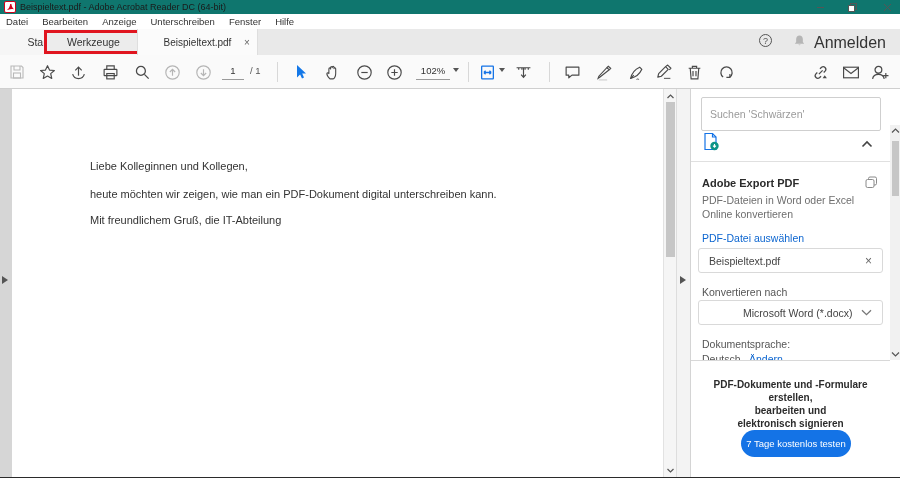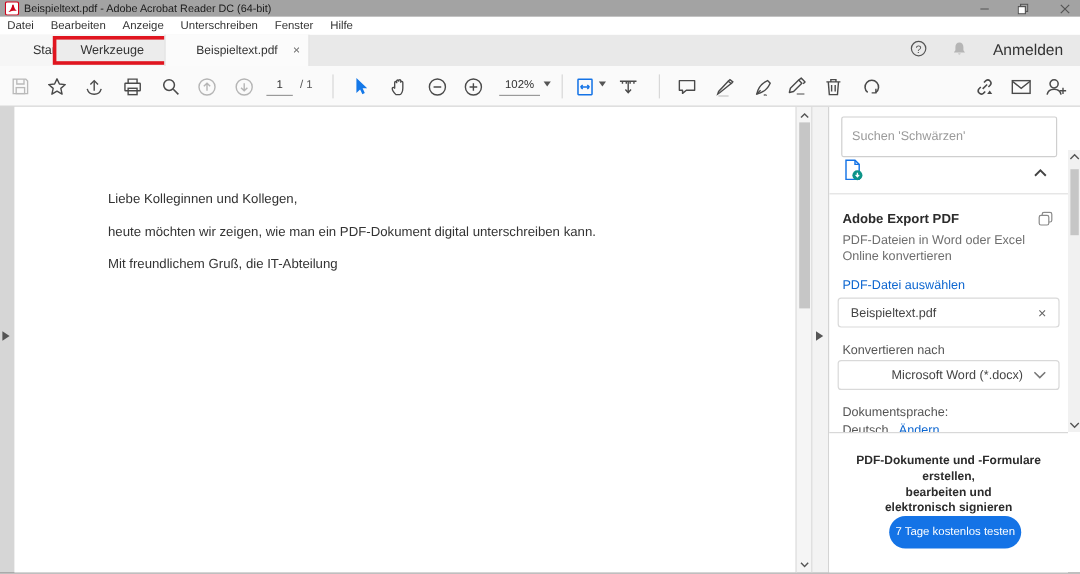--- a/index.html
+++ b/index.html
@@ -5,36 +5,36 @@
   html,body{margin:0;padding:0;}
   #app{
     position:relative;width:900px;height:478px;background:#fff;overflow:hidden;
     font-family:"Liberation Sans", sans-serif;color:#333;
     border-bottom:1px solid #2b2b2b;box-sizing:border-box;
     -webkit-font-smoothing:antialiased;
   }
   .abs{position:absolute;}
   svg{display:block;}
   
-  .titlebar{left:0;top:0;width:900px;height:14px;background:#a3a3a3;}
+  .titlebar{left:0;top:0;width:900px;height:14px;background:#0f766e;}
   .title-text{left:20px;top:2px;font-size:9px;color:#1a1a1a;white-space:nowrap;}
   .winbtn{top:1px;width:22px;height:12px;display:flex;align-items:center;justify-content:center;cursor:default;}
   
   .menubar{left:0;top:14px;width:900px;height:15px;background:#fff;display:flex;align-items:center;font-size:9.5px;color:#333;}
   .menu-item{padding:0 7px;white-space:nowrap;}
   .menu-item:first-child{padding-left:6px;}
   
   .tabbar{left:0;top:29px;width:900px;height:26px;background:#e9e9e9;}
   .tab-left-seg{left:0;top:0;width:137px;height:26px;background:#f6f6f6;}
   .tab{height:26px;display:flex;align-items:center;justify-content:center;font-size:10.5px;color:#333;}
   .tab-start{left:16px;top:0;width:45px;}
   .tab-werkzeuge{left:44px;top:1px;width:99px;height:24px;background:#ececec;border:3px solid #e0151f;box-sizing:border-box;}
   .tab-doc{left:137px;top:0;width:121px;background:#fbfbfb;border-left:1px solid #dedede;border-right:1px solid #dedede;box-sizing:border-box;font-size:10px;}
   .tab-doc-close{left:240px;top:6px;width:14px;height:14px;font-size:10px;color:#666;display:flex;align-items:center;justify-content:center;}
-  .signin{right:14px;top:5px;font-size:13px;color:#333;}
+  .signin{right:14px;top:5px;font-size:16px;color:#333;}
   .help-circ{left:759px;top:5px;width:13px;height:13px;border:1px solid #555;border-radius:50%;font-size:9px;color:#555;display:flex;align-items:center;justify-content:center;box-sizing:border-box;}
   
   .toolbar{left:0;top:55px;width:900px;height:34px;background:#fafafa;border-bottom:1px solid #cfcfcf;box-sizing:border-box;}
   .tb{top:8px;width:18px;height:18px;display:flex;align-items:center;justify-content:center;}
   .tb-sep{top:7px;width:1px;height:20px;background:#d8d8d8;}
   .pageno{left:222px;top:8px;width:22px;height:16px;border-bottom:1px solid #9a9a9a;font-size:9.5px;color:#333;text-align:center;line-height:16px;}
   .pagetotal{left:250px;top:10px;font-size:9.5px;color:#555;}
   .zoomlevel{left:416px;top:8px;width:34px;height:16px;border-bottom:1px solid #9a9a9a;font-size:9.5px;color:#333;text-align:center;line-height:16px;}
   .caret{top:13px;width:0;height:0;border-left:3.5px solid transparent;border-right:3.5px solid transparent;border-top:4.5px solid #555;}
   

